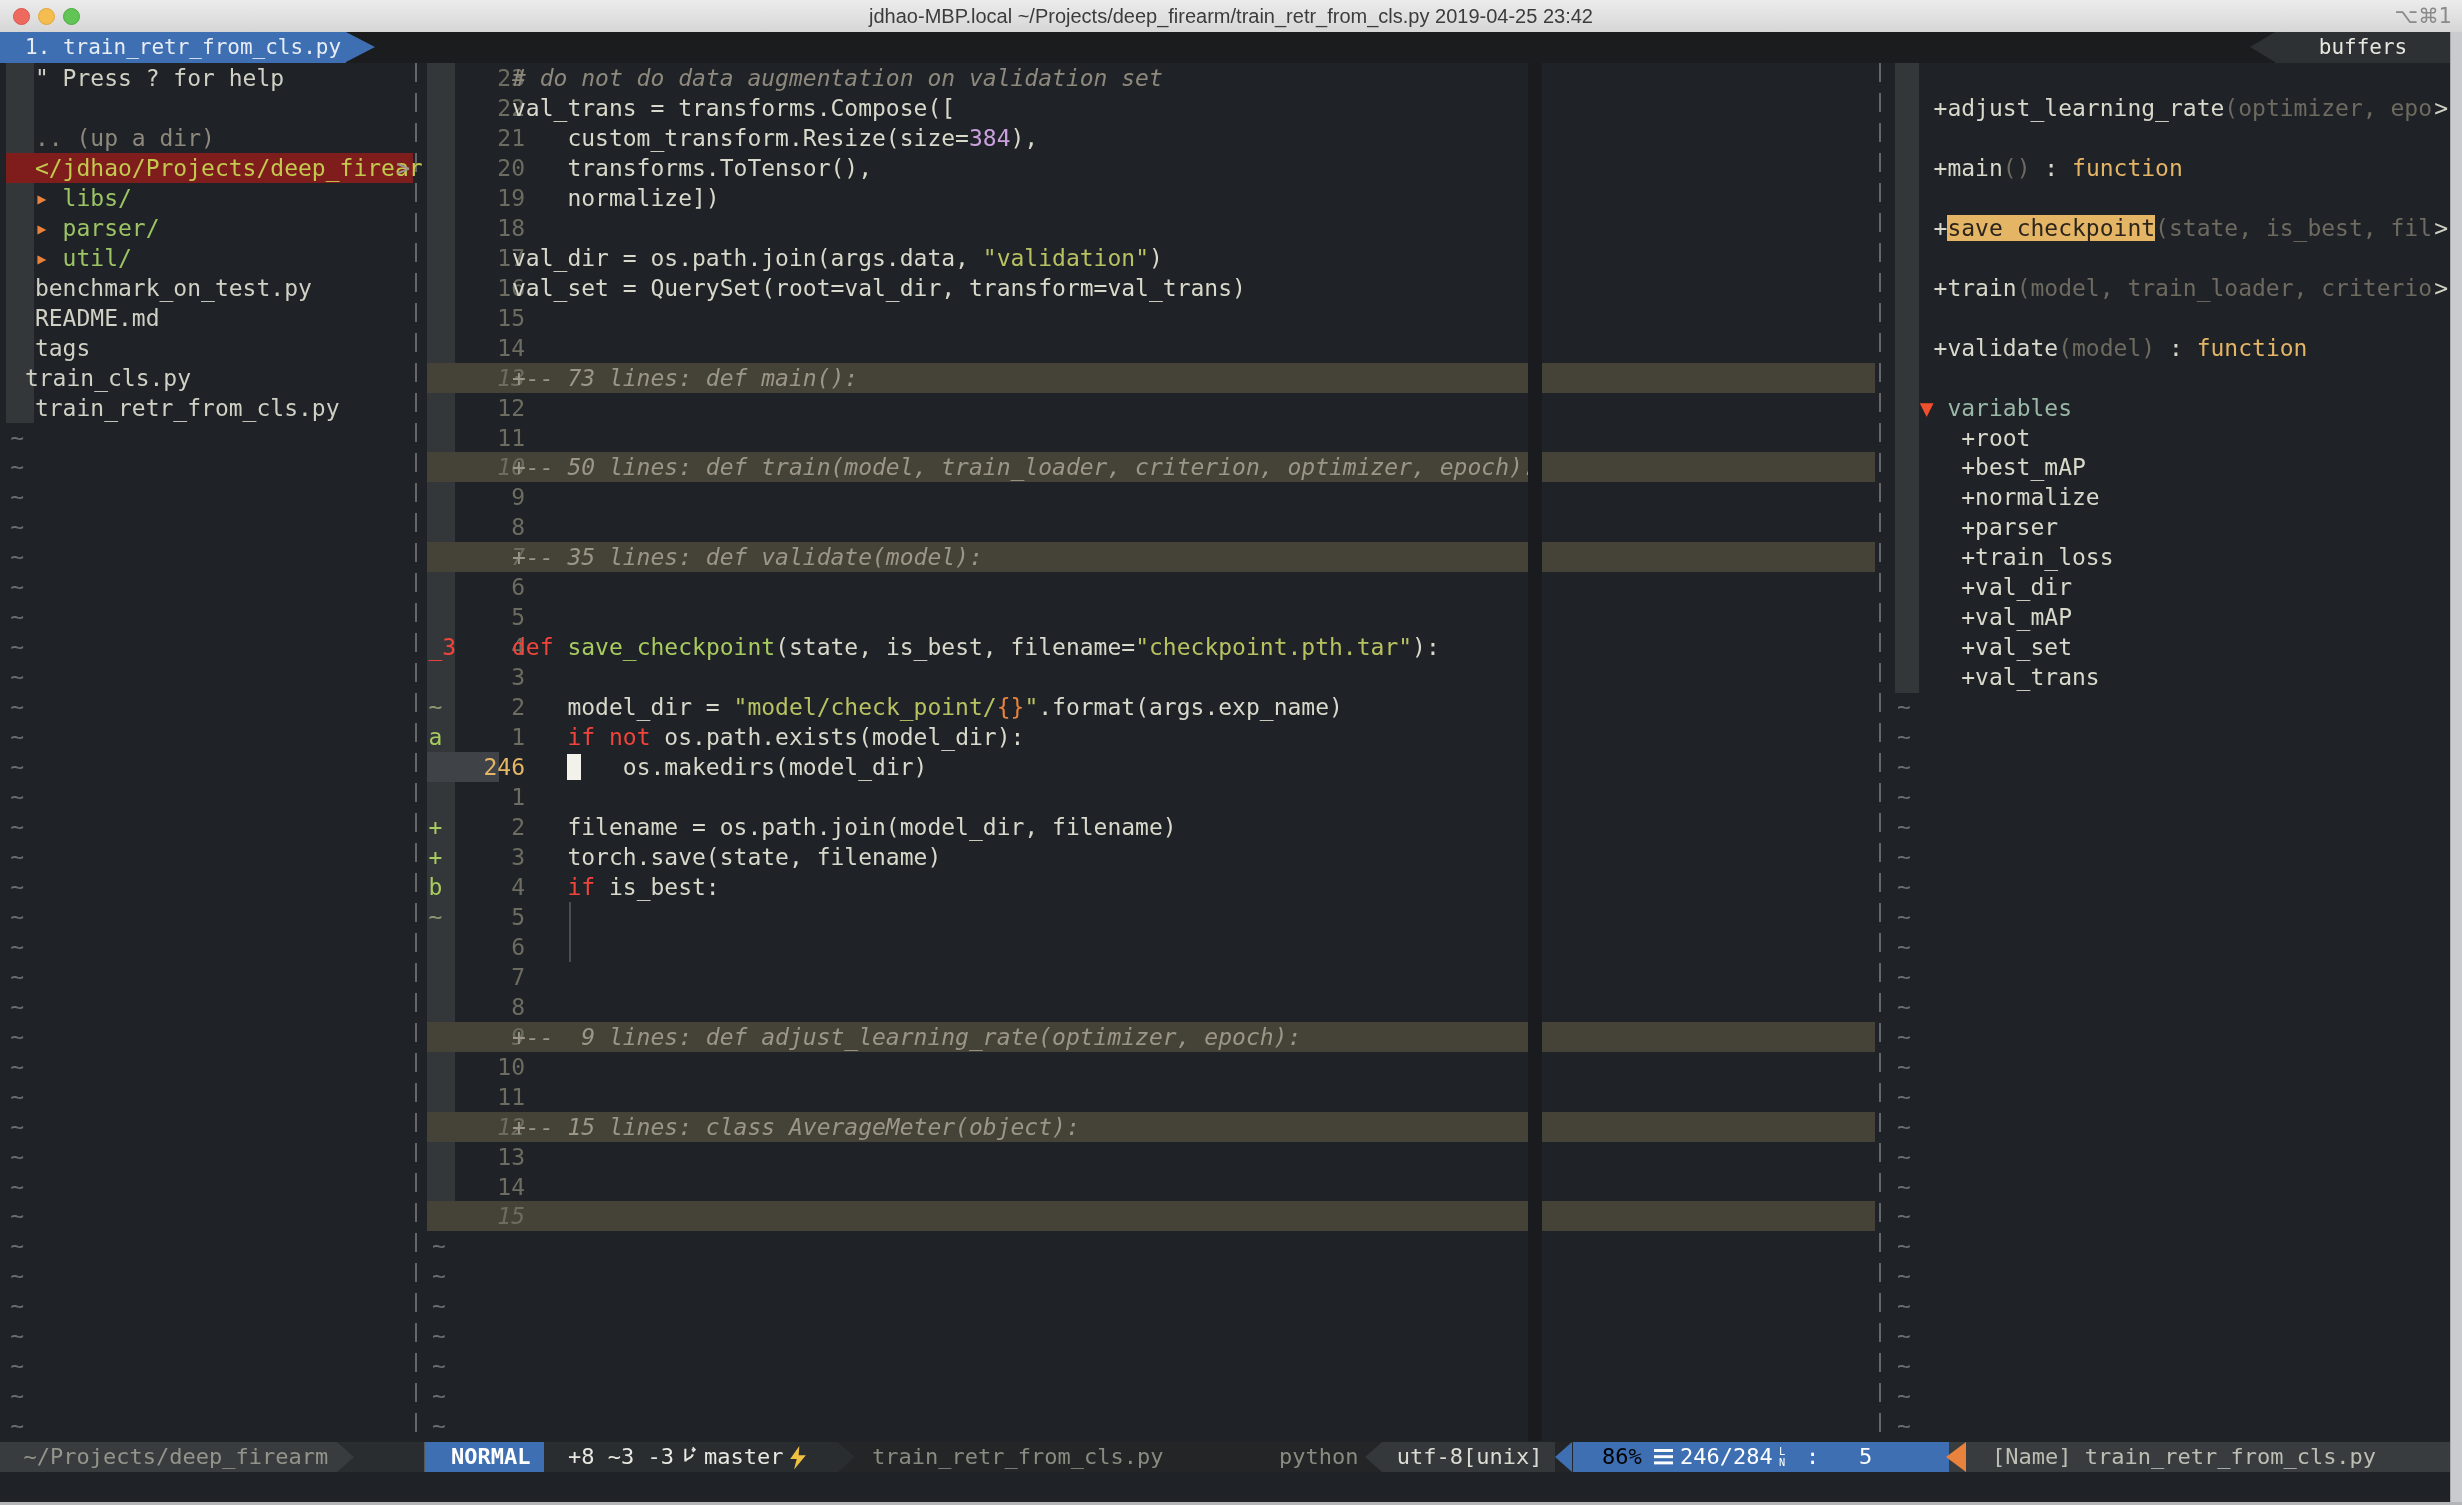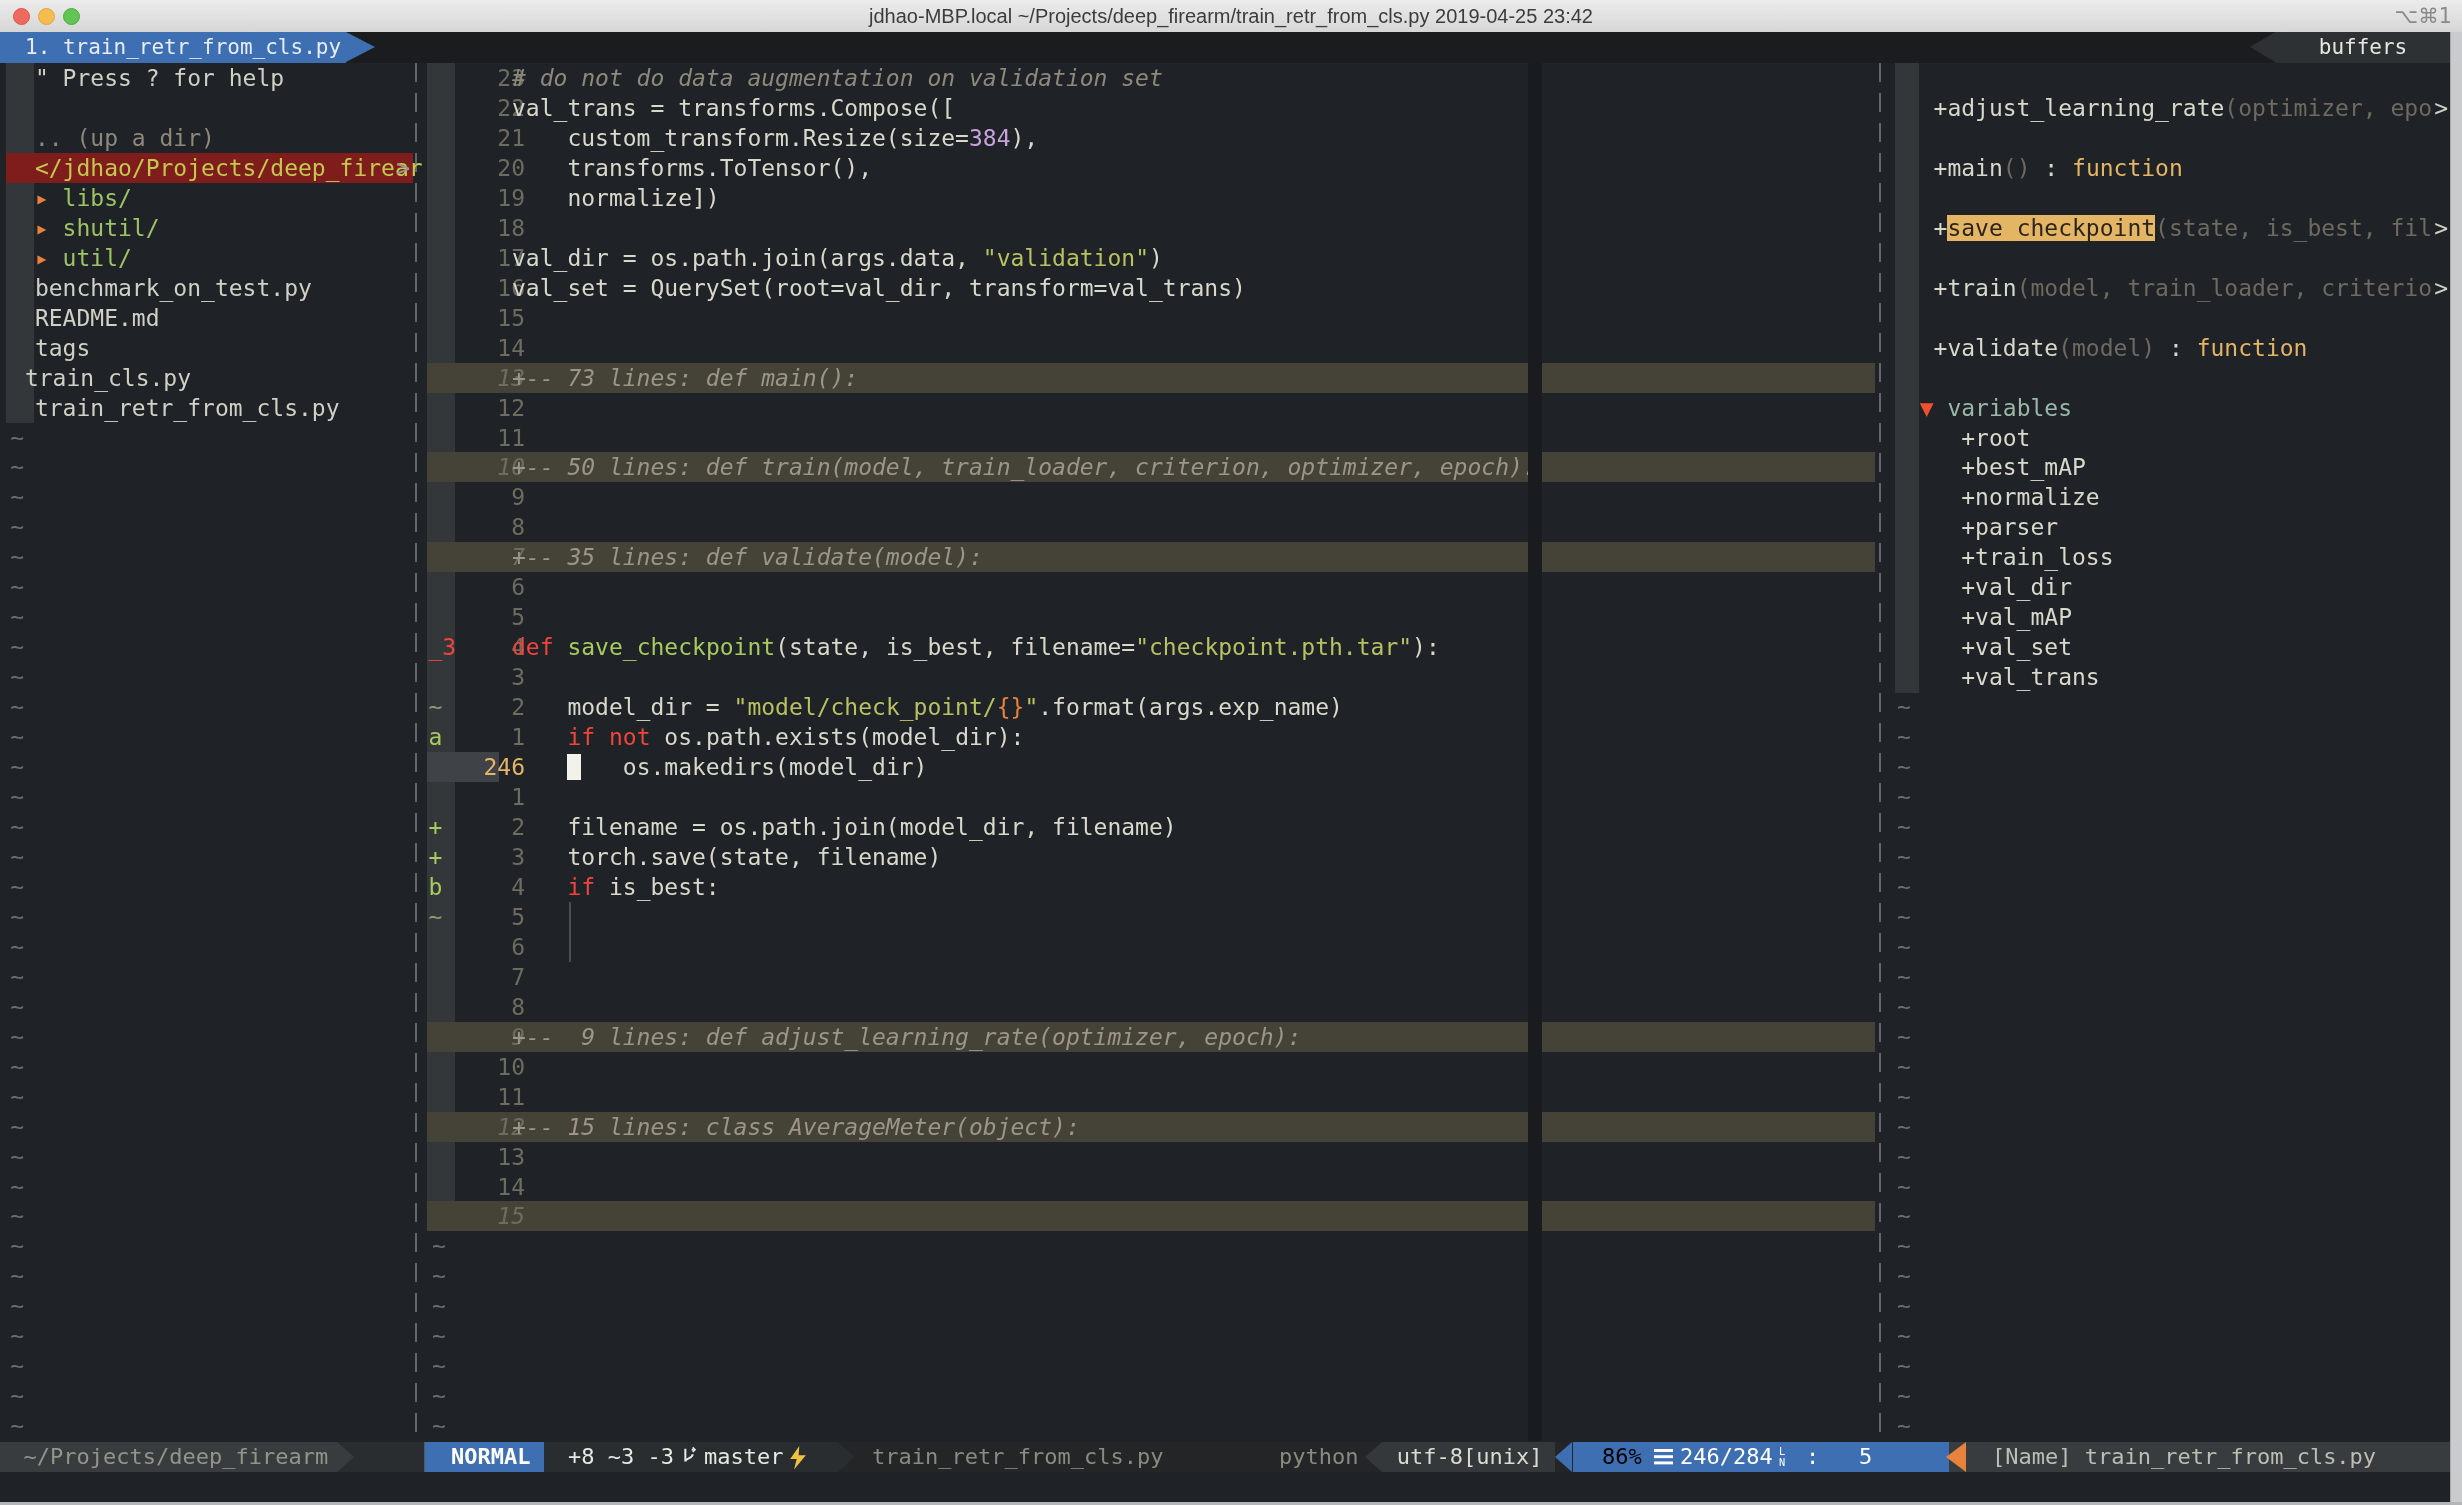--- a/index.html
+++ b/index.html
@@ -88,21 +88,21 @@
   <div class="gutterstrip" style="left:427px;top:63px;width:28px;height:1159px;"></div>
   <div class="vsep" style="left:1879px;top:63px;height:1378px;"></div>
   <div class="gutterstrip" style="left:1895px;top:63px;width:23.5px;height:630px;"></div>
   <div class="cursorline-gutter" style="left:427px;top:752px;width:72px;height:30px;"></div>
 
   <div id="nerdtree">
       <div class="row" style="top: 63px; left: 5.9px; width: 407px; padding-left: 29px; box-sizing: border-box;"><span class="nt-help">" Press ? for help</span></div>
       <div class="row" style="top: 123px; left: 5.9px; width: 407px; padding-left: 29px; box-sizing: border-box;"><span class="nt-dim">.. (up a dir)</span></div>
       <div class="row nt-cursorline" style="top: 153px; left: 5.9px; width: 407px; padding-left: 29px; box-sizing: border-box;"><span class="nt-path">&lt;/jdhao/Projects/deep_firear</span><span class="ovf">&gt;</span></div>
       <div class="row" style="top: 183px; left: 5.9px; width: 407px; padding-left: 29px; box-sizing: border-box;"><span class="nt-arr">▸ </span><span class="nt-dir">libs/</span></div>
-      <div class="row" style="top: 213px; left: 5.9px; width: 407px; padding-left: 29px; box-sizing: border-box;"><span class="nt-arr">▸ </span><span class="nt-dir">shutil/</span></div>
+      <div class="row" style="top: 213px; left: 5.9px; width: 407px; padding-left: 29px; box-sizing: border-box;"><span class="nt-arr">▸ </span><span class="nt-dir">parser/</span></div>
       <div class="row" style="top: 243px; left: 5.9px; width: 407px; padding-left: 29px; box-sizing: border-box;"><span class="nt-arr">▸ </span><span class="nt-dir">util/</span></div>
       <div class="row" style="top: 273px; left: 5.9px; width: 407px; padding-left: 29px; box-sizing: border-box;"><span class="nt-file">benchmark_on_test.py</span></div>
       <div class="row" style="top: 303px; left: 5.9px; width: 407px; padding-left: 29px; box-sizing: border-box;"><span class="nt-file">README.md</span></div>
       <div class="row" style="top: 333px; left: 5.9px; width: 407px; padding-left: 29px; box-sizing: border-box;"><span class="nt-file">tags</span></div>
       <div class="row" style="top: 363px; left: 5.9px; width: 407px; padding-left: 19px; box-sizing: border-box;"><span class="nt-file">train_cls.py</span></div>
       <div class="row" style="top: 393px; left: 5.9px; width: 407px; padding-left: 29px; box-sizing: border-box;"><span class="nt-file">train_retr_from_cls.py</span></div>
       <div class="row" style="top: 423px; left: 10.3px; width: 44px;"><span class="tilde">~</span></div>
       <div class="row" style="top: 452px; left: 10.3px; width: 44px;"><span class="tilde">~</span></div>
       <div class="row" style="top: 482px; left: 10.3px; width: 44px;"><span class="tilde">~</span></div>
       <div class="row" style="top: 512px; left: 10.3px; width: 44px;"><span class="tilde">~</span></div>

